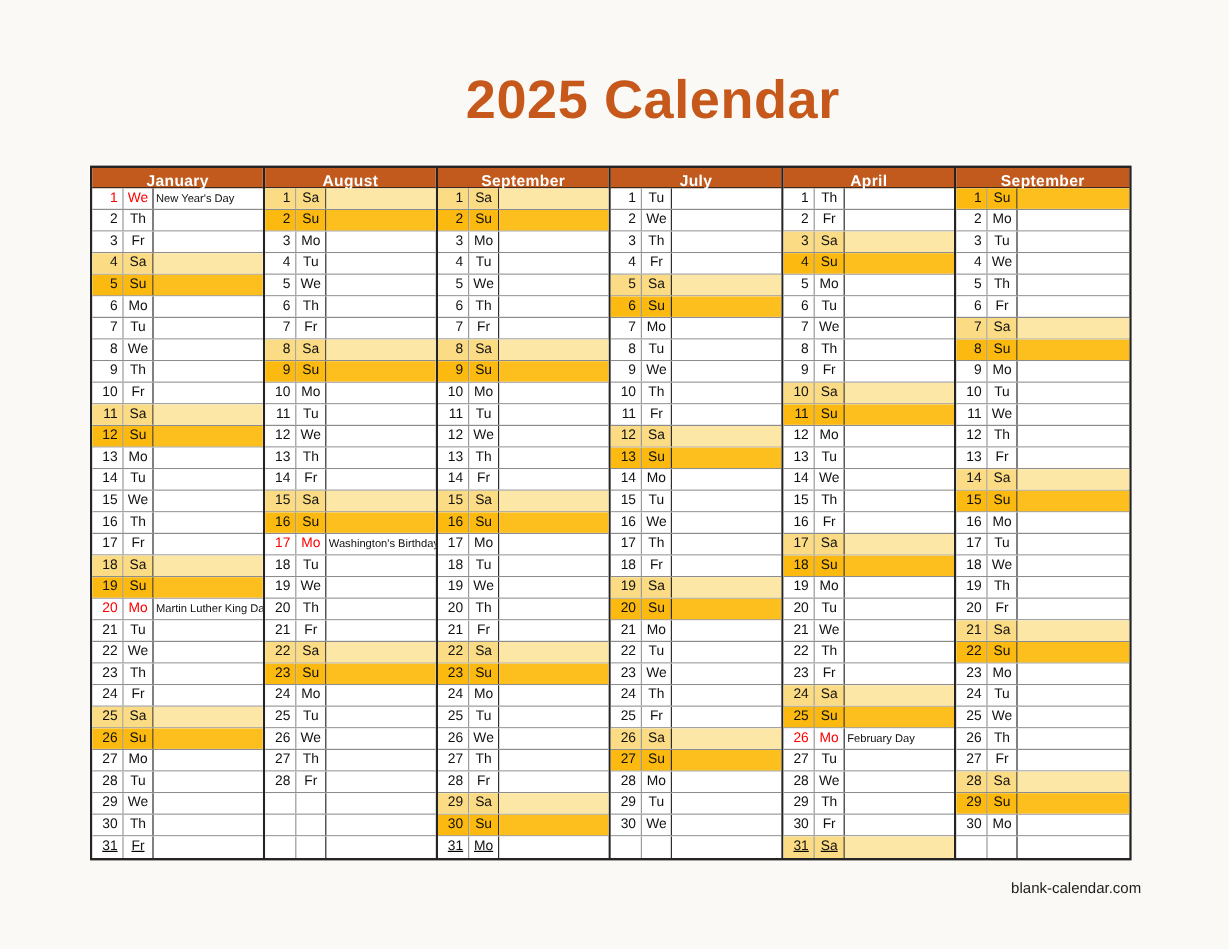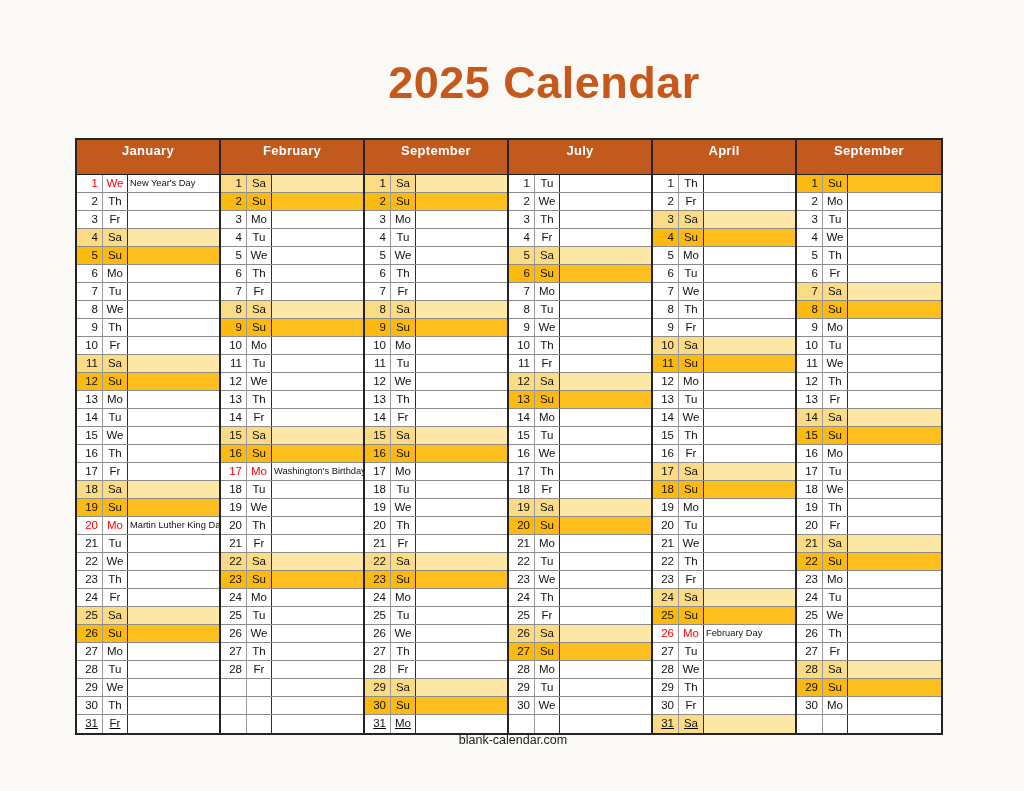--- a/index.html
+++ b/index.html
@@ -13,21 +13,21 @@
     text-align:center;font-size:45px;font-weight:bold;
     color:var(--title-color);margin:0;letter-spacing:0.5px;padding-left:32px;
   }
   .calendar{
     position:absolute;left:75px;top:138px;
     display:flex;border:2px solid #242424;background:#fff;
   }
   .month{width:144px;box-sizing:border-box;border-right:2px solid #242424;}
   .month:last-child{border-right:none;}
   .month-header{
-    height:35px;line-height:21px;box-sizing:border-box;
+    height:17px;line-height:21px;box-sizing:border-box;
     background:var(--header-bg);color:#ffffff;
     font-size:13px;font-weight:bold;text-align:center;
     border-bottom:1px solid #1f1f1f;letter-spacing:0.3px;
   }
   .row{
     display:flex;height:18px;box-sizing:border-box;
     border-bottom:1px solid #8c8c8c;background:#fff;
   }
   .row:last-child{border-bottom:none;text-decoration:underline;}
   .num{
@@ -42,21 +42,21 @@
     flex:1;font-size:9.3px;line-height:17px;padding-left:2px;
     white-space:nowrap;overflow:hidden;color:#111;
   }
   .sat .num,.sat .wd{background:var(--sat-cell);}
   .sat .note{background:var(--sat-note);}
   .sun .num,.sun .wd{background:var(--sun-cell);}
   .sun .note{background:var(--sun-note);}
   .holiday .num,.holiday .wd{color:var(--holiday-red);}
   .footer{
     position:absolute;left:75px;top:733px;width:876px;
-    text-align:center;font-size:12.5px;color:#1c1c1c;
+    text-align:right;font-size:12.5px;color:#1c1c1c;
   }
 </style>
 </head>
 <body style="--header-bg: #C2591D; --title-color: #C5581A; --sat-cell: #FBDC85; --sat-note: #FCE7A6; --sun-cell: #FCBA10; --sun-note: #FDBF1D; --holiday-red: #FF0000;">
 
 <h1 class="title">2025 Calendar</h1>
 
 <div class="calendar" id="calendar">
     <div class="month">
       <div class="month-header">January</div>
@@ -210,21 +210,21 @@
         <div class="wd">Th</div>
         <div class="note"></div>
       </div>
       <div class="row">
         <div class="num">31</div>
         <div class="wd">Fr</div>
         <div class="note"></div>
       </div>
     </div>
     <div class="month">
-      <div class="month-header">February</div>
+      <div class="month-header">August</div>
       <div class="row sat">
         <div class="num">1</div>
         <div class="wd">Sa</div>
         <div class="note"></div>
       </div>
       <div class="row sun">
         <div class="num">2</div>
         <div class="wd">Su</div>
         <div class="note"></div>
       </div>

